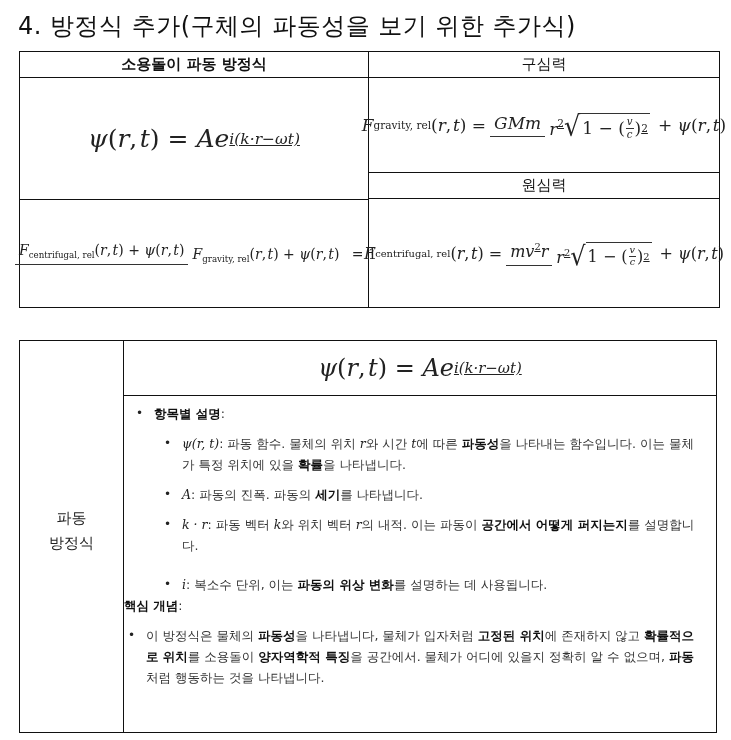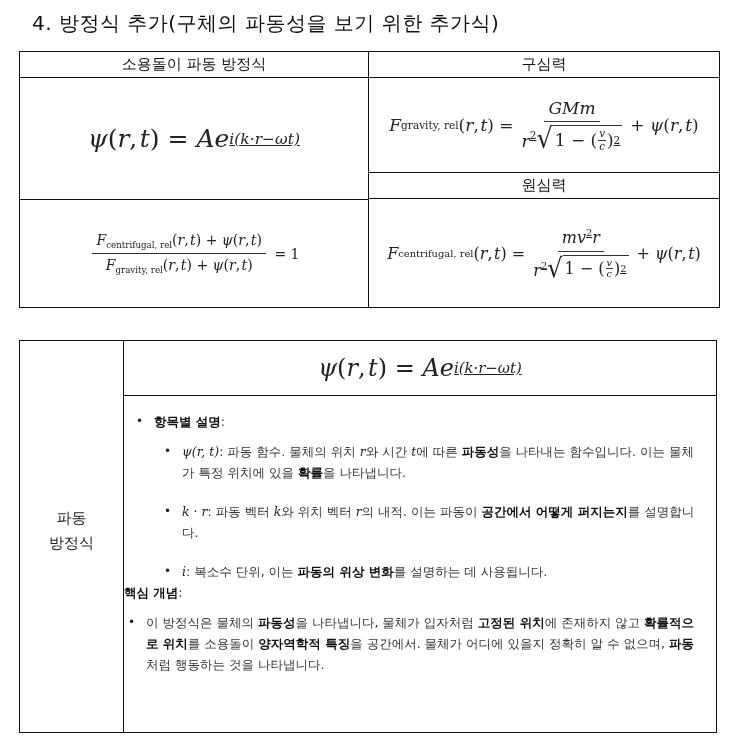--- a/index.html
+++ b/index.html
@@ -1,31 +1,31 @@
 <!DOCTYPE html>
 <html><head>
 <meta charset="utf-8">
 <style>
   html, body { margin:0; padding:0; background:#ffffff; }
   body { width:731px; height:740px; position:relative; overflow:hidden; color:#111; font-family:"DejaVu Sans", sans-serif; }
-  .title { position:absolute; left:32px; top:10px; font-size:20px; letter-spacing:0.5px; color:#111; font-family:"DejaVu Sans", sans-serif; font-weight:normal; }
+  .title { position:absolute; left:18px; top:10px; font-size:24px; letter-spacing:0.5px; color:#111; font-family:"DejaVu Sans", sans-serif; font-weight:normal; }
 
   
   .t1 { position:absolute; left:19px; top:51px; width:701px; height:257px; border:1.5px solid #111; box-sizing:border-box; }
   .t1 .vdiv { position:absolute; left:348px; top:0; bottom:0; border-left:1.5px solid #111; }
   .t1 .hline { position:absolute; border-top:1.5px solid #111; }
   .cell { position:absolute; display:flex; align-items:center; justify-content:center; box-sizing:border-box; }
   .hdr { font-size:15px; color:#111; }
 
   
   .math { font-family:"DejaVu Serif", serif; color:#222; white-space:nowrap; display:inline-flex; align-items:center; }
   .mi { font-style:italic; }
   .sub { font-size:0.62em; vertical-align:-0.35em; font-style:normal;text-align:right; }
   .sup { font-size:0.62em; vertical-align:0.75em; font-style:italic;text-decoration:underline; }
-  .frac { display:inline-flex; flex-direction:column; align-items:center; vertical-align:middle; margin:16px 4px; }
+  .frac { display:inline-flex; align-items:center; vertical-align:middle; margin:16px 4px; }
   .frac .num { padding:0 4px 3px; border-bottom:1.2px solid #333; }
   .frac .den { padding:3px 4px 0; }
   .sqrt { display:inline-flex; align-items:flex-end; }
   .sqrt .rad { font-size:1.5em; line-height:1; transform:scaleY(1.1); }
   .sqrt .body { border-top:1.2px solid #333; padding:2px 2px 0; display:inline-flex; align-items:center; }
   .tinyfrac { display:inline-flex; flex-direction:column; align-items:center; font-size:0.6em; vertical-align:middle; margin:0 1px; }
   .tinyfrac .n { border-bottom:1px solid #333; padding:0 1px; line-height:1.1; font-style:italic; }
   .tinyfrac .d { line-height:1.1; font-style:italic; }
 
   
@@ -47,21 +47,21 @@
 
 <div class="title">4. 방정식 추가(구체의 파동성을 보기 위한 추가식)</div>
 
 <div class="t1">
   <div class="vdiv"></div>
   <div class="hline" style="left:0;right:0;top:25px;"></div>
   <div class="hline" style="left:348px;right:0;top:120px;"></div>
   <div class="hline" style="left:348px;right:0;top:146px;"></div>
   <div class="hline" style="left:0;width:348px;top:147px;"></div>
 
-  <div class="cell hdr" style="left:0;top:0;width:348px;height:25px;">소용돌이 파동 방정식</div>
+  <div class="cell hdr" style="left:0;top:0;width:348px;height:25px;font-weight:bold;">소용돌이 파동 방정식</div>
   <div class="cell hdr" style="left:349px;top:0;right:0;height:25px;">구심력</div>
 
   <div class="cell" style="left:0;top:26px;width:348px;height:121px;">
     <span class="math" style="font-size:25px;">
       <span class="mi">ψ</span>(<span class="mi">r</span>, <span class="mi">t</span>)&nbsp;=&nbsp;<span class="mi">A</span><span class="mi">e</span><span class="sup">i(k·r−ωt)</span>
     </span>
   </div>
 
   <div class="cell" style="left:349px;top:26px;right:0;height:94px;">
     <span class="math" style="font-size:17px;">
@@ -119,28 +119,31 @@
     <div>방정식</div>
   </div>
 
   <div class="cell" style="left:104px;top:0;right:0;height:54px;">
     <span class="math" style="font-size:24px;">
       <span class="mi">ψ</span>(<span class="mi">r</span>, <span class="mi">t</span>)&nbsp;=&nbsp;<span class="mi">A</span><span class="mi">e</span><span class="sup">i(k·r−ωt)</span>
     </span>
   </div>
 
   <div class="content">
-    <div class="bul lvl1" style="margin-top:14px;"><b>항목별 설명</b><span>:</span></div>
+    <div class="bul lvl1" style="margin-top:6px;"><b>항목별 설명</b><span>:</span></div>
     <div class="gap"></div>
 
     <div class="bul lvl2">
       <span class="mit">ψ(r, t)</span><span>: 파동 함수. 물체의 위치 </span><span class="mit">r</span><span>와 시간 </span><span class="mit">t</span><span>에 따른 </span><b>파동성</b><span>을 나타내는 함수입니다. 이는 물체가 특정 위치에 있을 </span><b>확률</b><span>을 나타냅니다.</span>
     </div>
     <div class="gap"></div>
 
+    <div class="bul lvl2">
+      <span class="mit">A</span><span>: 파동의 진폭. 파동의 </span><b>세기</b><span>를 나타냅니다.</span>
+    </div>
     <div class="gap"></div>
 
     <div class="bul lvl2">
       <span class="mit">k · r</span><span>: 파동 벡터 </span><span class="mit">k</span><span>와 위치 벡터 </span><span class="mit">r</span><span>의 내적. 이는 파동이 </span><b>공간에서 어떻게 퍼지는지</b><span>를 설명합니다.</span>
     </div>
     <div class="gap"></div>
 
     <div class="gap"></div>
 
     <div class="bul lvl2">

